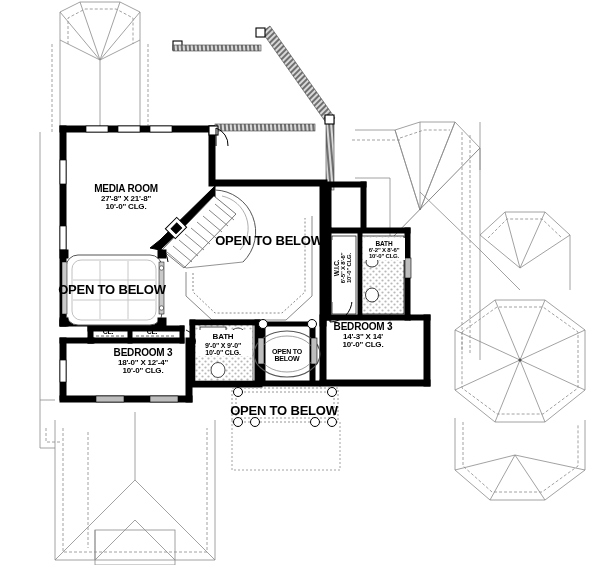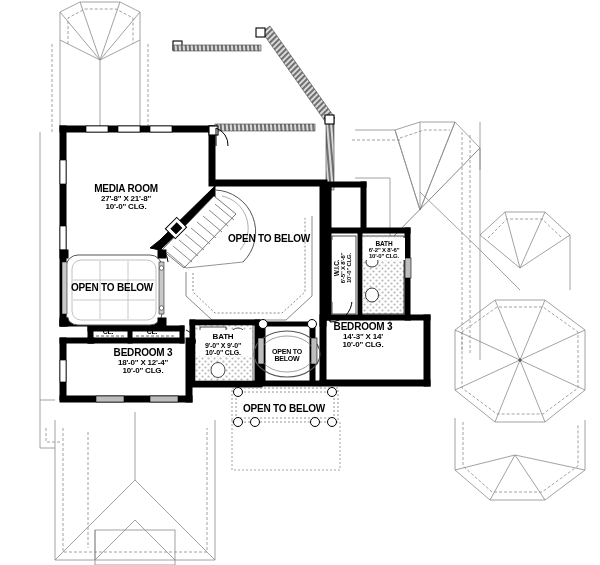--- a/index.html
+++ b/index.html
@@ -40,21 +40,21 @@
   }
   .lbl .ln1 { display: block; }
   .lbl .ln2 { display: block; }
   .lbl .ln3 { display: block; }
   .t-room  { font-size: 10px; }
   .t-room .ln2, .t-room .ln3 { font-size: 8px; }
   .t-small { font-size: 8px; }
   .t-small .ln2, .t-small .ln3 { font-size: 7px; }
   .t-tiny  { font-size: 6.5px; }
   .t-tiny .ln2, .t-tiny .ln3 { font-size: 6px; }
-  .t-otb   { font-size: 10px; }
+  .t-otb   { font-size: 13px; }
   .t-otb2  { font-size: 7px; line-height: 1.05; }
   .t-cl    { font-size: 7px; }
   .rot90 {
     transform-origin: 50% 50%;
     transform: rotate(-90deg);
   }
 </style>
 </head>
 <body>
 

